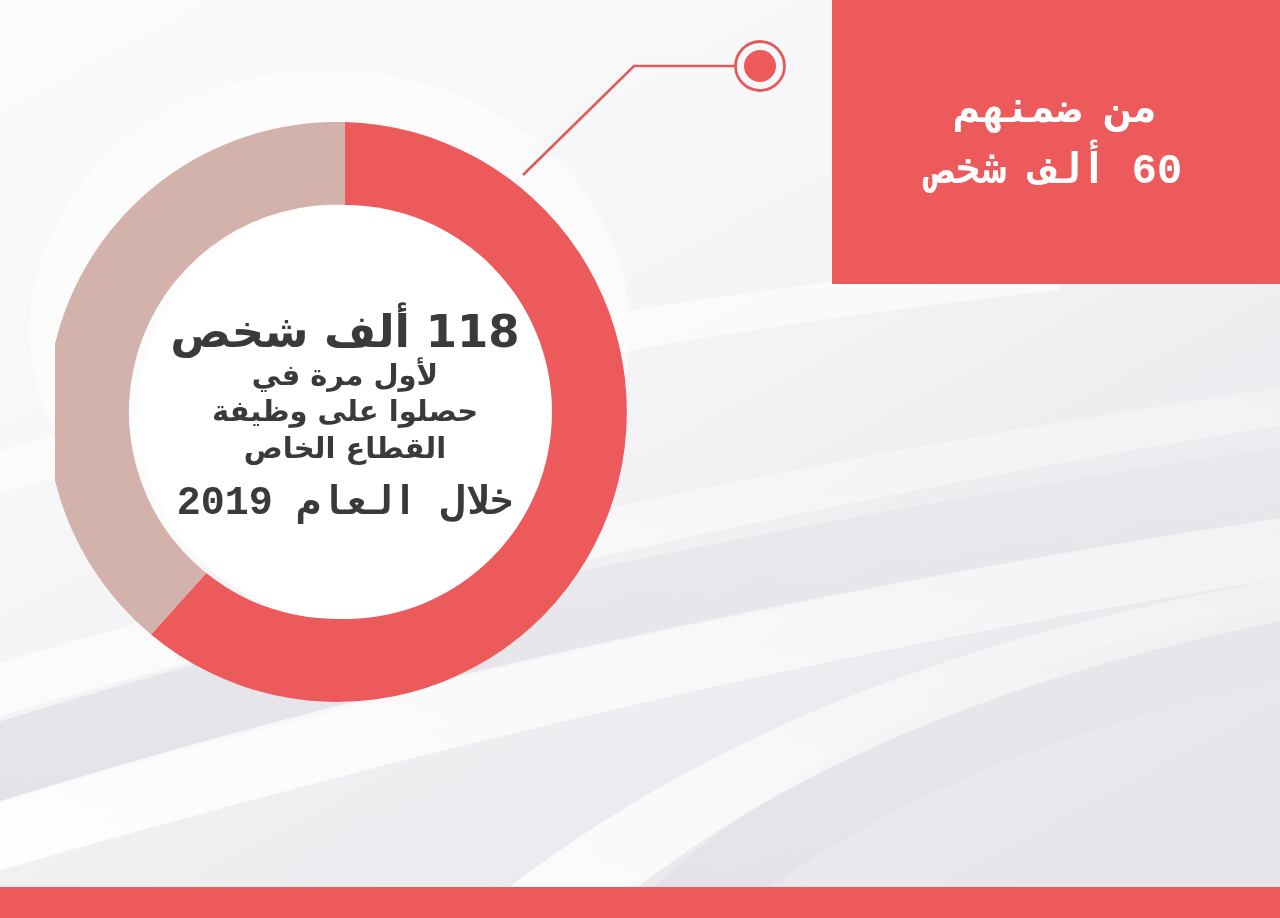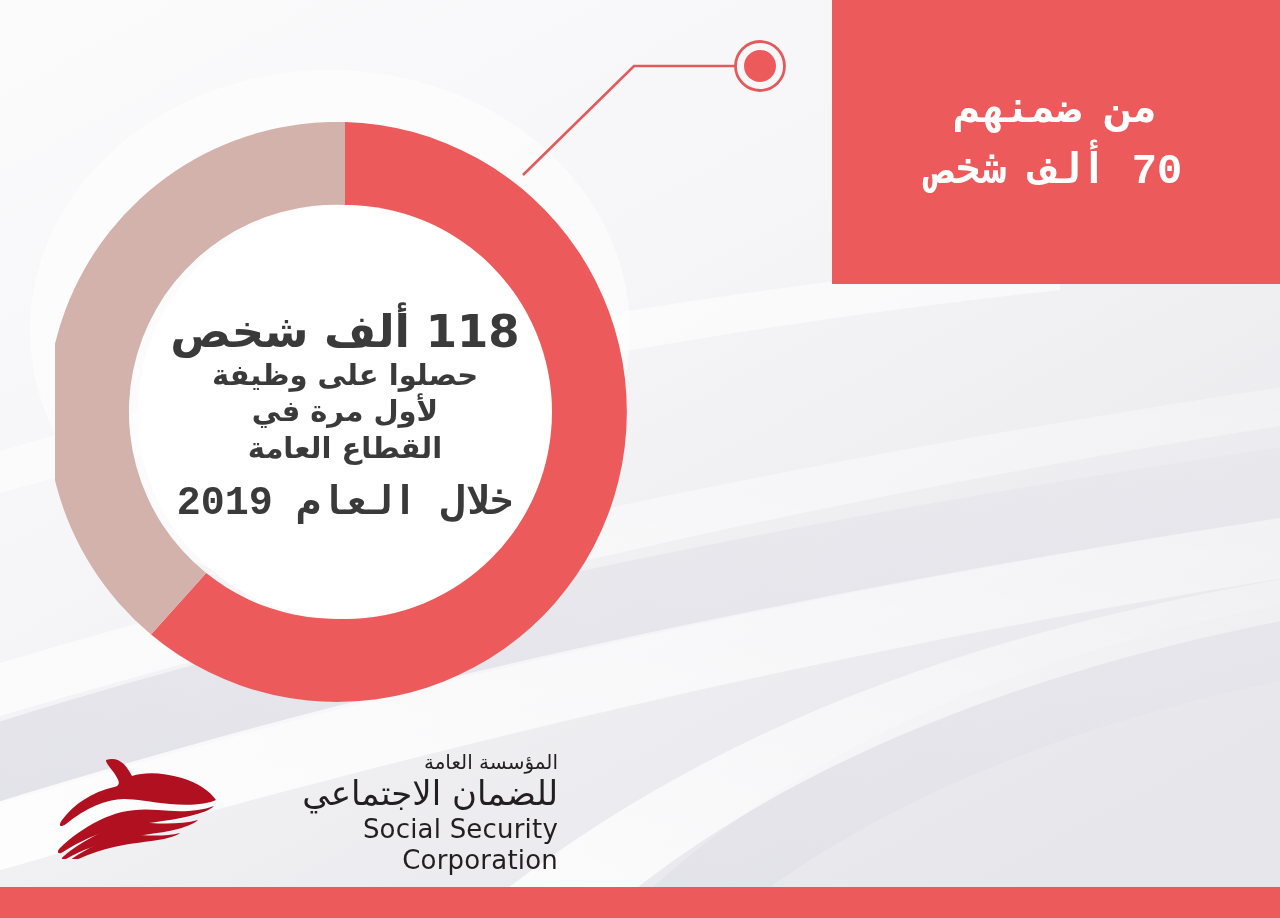--- a/index.html
+++ b/index.html
@@ -201,49 +201,28 @@
     <svg class="donut-svg" width="580" height="580" viewBox="0 0 580 580" xmlns="http://www.w3.org/2000/svg">
 
       <path d="M 290 0 A 290 290 0 1 1 96.0 512.5 L 151.2 451.1 A 207 207 0 1 0 290 83 Z" fill="#ec5a5c"></path>
 
       <path d="M 290 0 A 290 290 0 0 0 96.0 512.5 L 151.2 451.1 A 207 207 0 0 1 290 83 Z" fill="#d3b2ac"></path>
       <circle cx="290" cy="290" r="207" fill="#ffffff"></circle>
     </svg>
 
     <div class="donut-center-text">
       <div class="dc-headline">118 ألف شخص</div>
+      <div class="dc-line">لأول مرة في</div>
       <div class="dc-line">حصلوا على وظيفة</div>
-      <div class="dc-line">لأول مرة في</div>
-      <div class="dc-line">القطاع العامة</div>
+      <div class="dc-line">القطاع الخاص</div>
       <div class="dc-year">خلال العام 2019</div>
     </div>
   </div>
 
   <div class="callout-box">
     <div class="callout-line">من ضمنهم</div>
-    <div class="callout-line">70 ألف شخص</div>
+    <div class="callout-line">60 ألف شخص</div>
   </div>
 
-  <div class="logo">
-    <svg class="logo-mark" width="180" height="105" viewBox="0 0 180 105" xmlns="http://www.w3.org/2000/svg">
-      <g fill="#b0101f">
-        <path d="M48 6 C60 2 68 10 74 22 C86 18 104 18 124 24 C140 29 152 37 158 46
-                 C150 50 132 52 112 50 C92 48 78 45 66 45 C48 45 28 54 8 70
-                 C2 74 0 72 4 66 C16 50 34 38 56 33 C62 32 62 28 58 22 C54 15 48 10 48 6 Z"></path>
-        <path d="M156 52 C140 58 120 58 100 56 C78 54 60 57 42 66 C26 74 12 84 2 94
-                 C-2 98 0 101 5 98 C22 87 40 79 60 74 C82 69 108 68 132 62 C144 59 152 56 156 52 Z"></path>
-        <path d="M140 66 C126 70 108 70 92 69 C72 68 56 72 40 80 C26 87 14 95 6 102
-                 C2 105 4 107 8 105 C24 96 40 90 58 86 C78 81 100 80 120 75 C130 72 137 69 140 66 Z"></path>
-        <path d="M122 79 C110 82 96 82 82 81 C66 80 52 84 38 91 C27 96 18 102 12 106
-                 C9 108 11 110 14 108 C28 101 42 96 56 93 C72 89 90 88 106 85 C114 83 120 81 122 79 Z"></path>
-      </g>
-    </svg>
-
-    <div class="logo-text">
-      <div class="logo-ar-top">المؤسسة العامة</div>
-      <div class="logo-ar-main">للضمان الاجتماعي</div>
-      <div class="logo-en">Social Security Corporation</div>
-    </div>
-  </div>
 
   <div class="bottom-bar"></div>
 
 </div>
 
 </body></html>

